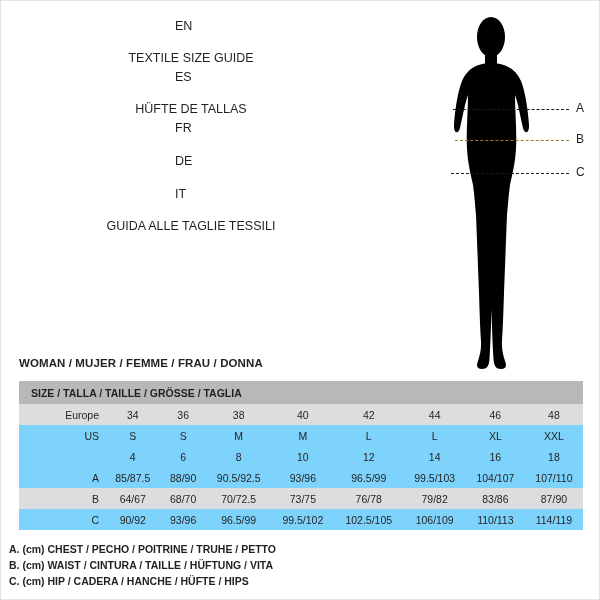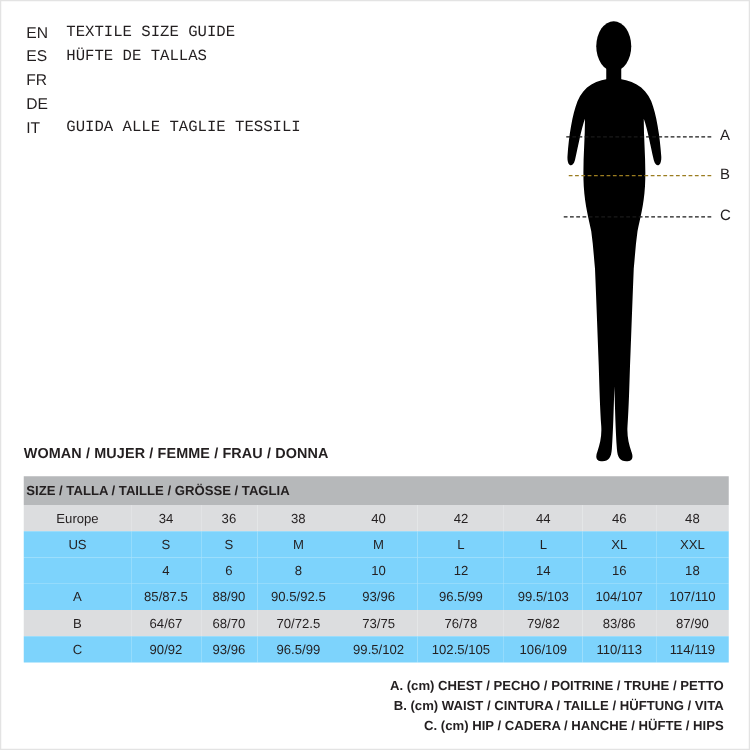--- a/index.html
+++ b/index.html
@@ -27,31 +27,31 @@
     position: absolute;
     left: 20px;
     top: 16px;
     width: 340px;
   }
   .lang-row {
     display: flex;
     align-items: center;
     line-height: 18px;
     margin-bottom: 1px;
+    flex-direction: column;
   }
   .lang-code {
     width: 32px;
     flex: 0 0 32px;
     font-size: 12.5px;
     color: #231f20;
   }
   .lang-text {
     font-size: 12.5px;
     color: #231f20;
-    font-family: Liberation Mono, monospace;
   }
   .lang-row.first .lang-code,
   .lang-row.first .lang-text {
     font-weight: normal;
   }
 
   
   .figure-wrap {
     position: absolute;
     left: 410px;
@@ -99,47 +99,46 @@
     top: 380px;
     width: 564px;
     border-collapse: collapse;
     font-size: 10.5px;
     color: #231f20;
   }
   .size-table tr.header-row td {
     background: #b6b8ba;
     font-weight: bold;
     font-size: 10.5px;
-    padding: 4px 2px;
+    padding: 4px 12px;
     text-align: left;
   }
   .size-table td {
     padding: 3px 6px;
     text-align: center;
     height: 15px;
   }
   .size-table td.rowlabel {
-    text-align: center;
+    text-align: right;
     width: 74px;
     padding-left: 6px;
   }
   .size-table tr.shaded td {
     background: #dcdddf;
   }
   .size-table tr.plain td {
     background: #7dd3fc;
   }
 
   
   .footnotes {
     position: absolute;
-    left: 18px;
+    left: 8px;
     top: 540px;
     width: 560px;
-    text-align: right;
   }
   .footnote {
     font-size: 10.5px;
     font-weight: bold;
     color: #231f20;
     line-height: 16px;
   }
 </style>
 </head>
 <body>

